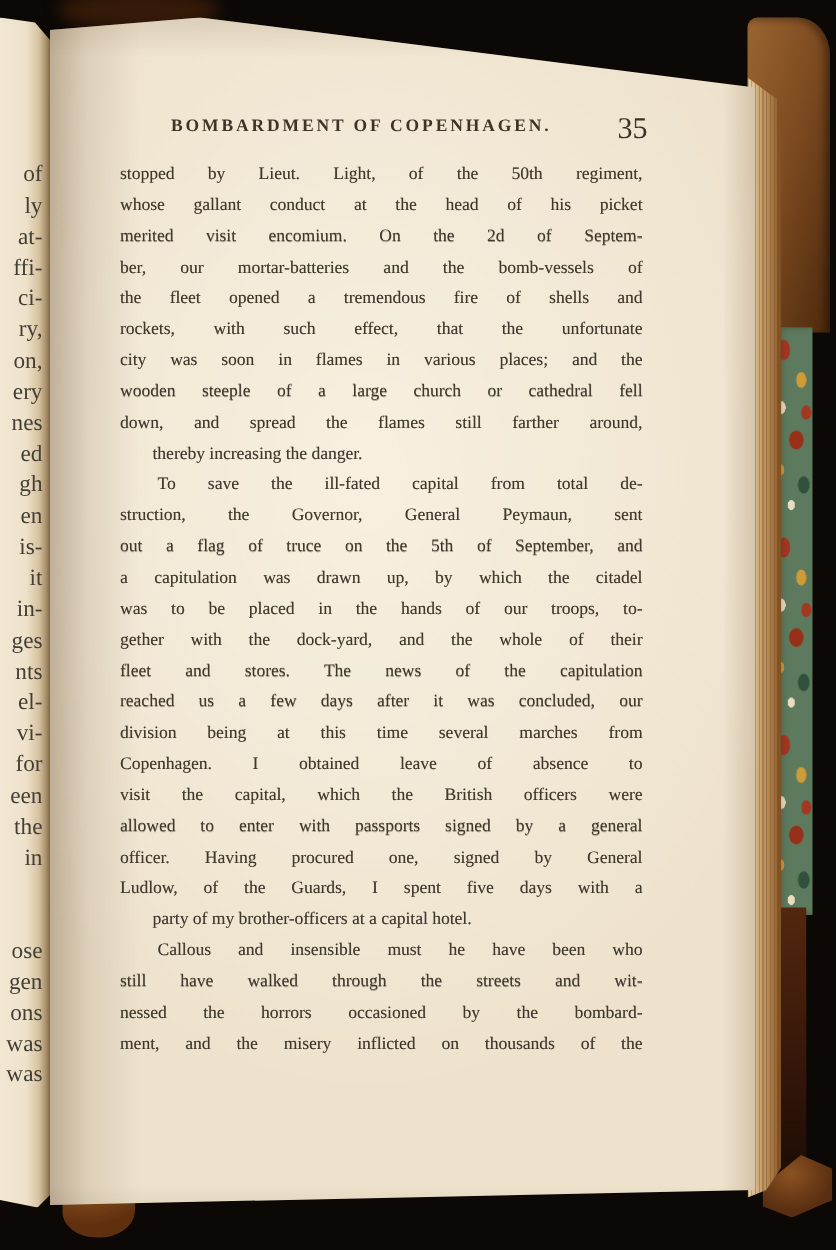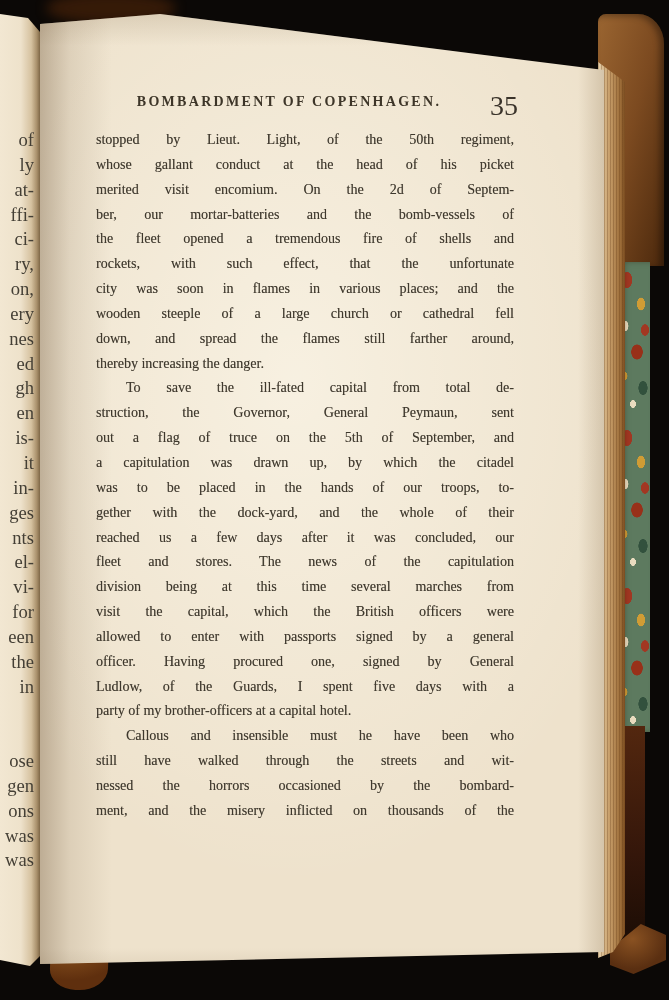--- a/index.html
+++ b/index.html
@@ -95,33 +95,33 @@
     clip-path:polygon(0 24px,120px 14px,564px 70px,564px 952px,0 964px);
   }
 
   .header{position:absolute;left:56px;top:90px;width:422px;height:26px;}
   .running-title{
     position:absolute;left:12px;right:48px;top:4px;text-align:center;
     font-size:14px;font-weight:700;letter-spacing:2.3px;color:#3d3528;
     white-space:nowrap;
   }
   .page-number{
-    position:absolute;right:0;top:0;font-size:28px;color:#3a332a;margin-left:44px;
+    position:absolute;right:0;top:0;font-size:24px;color:#3a332a;margin-left:44px;
   }
 
   .text-block{position:absolute;left:56px;top:128px;width:418px;color:var(--ink,#3e382d);}
   .line{
     font-size:14px;line-height:24.85px;height:24.85px;
     text-align:justify;text-align-last:justify;
     text-shadow:0.2px 0.2px 0.3px rgba(62,56,45,.45);
     white-space:nowrap;text-align-last:justify;
   }
   .line{white-space:normal;}
   .line.first{text-indent:30px;}
-  .line.last{text-align-last:left;}
+  .line.last{text-align-last:left;margin-left:26px;}
 </style>
 </head>
 <body>
 
 <div class="stage">
 
   <div class="spine-shadow"></div>
 
   <div class="leather-top"></div>
   <div class="marble"></div>
@@ -229,26 +229,27 @@
         <div class="line">struction, the Governor, General Peymaun, sent</div>
 
         <div class="line">out a flag of truce on the 5th of September, and</div>
 
         <div class="line">a capitulation was drawn up, by which the citadel</div>
 
         <div class="line">was to be placed in the hands of our troops, to-</div>
 
         <div class="line">gether with the dock-yard, and the whole of their</div>
 
+        <div class="line">fleet and stores. The news of the capitulation</div>
+
         <div class="line">reached us a few days after it was concluded, our</div>
 
-        <div class="line">fleet and stores. The news of the capitulation</div>
-
         <div class="line">division being at this time several marches from</div>
 
+        <div class="line">Copenhagen. I obtained leave of absence to</div>
 
         <div class="line">visit the capital, which the British officers were</div>
 
         <div class="line">allowed to enter with passports signed by a general</div>
 
         <div class="line">officer. Having procured one, signed by General</div>
 
         <div class="line">Ludlow, of the Guards, I spent five days with a</div>
 
         <div class="line last">party of my brother-officers at a capital hotel.</div>

